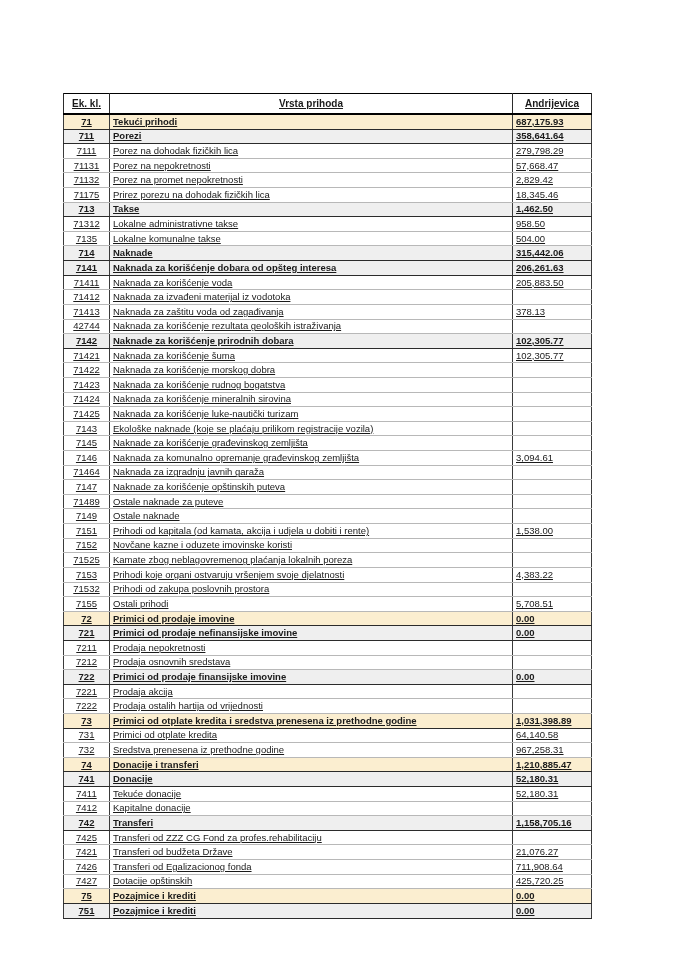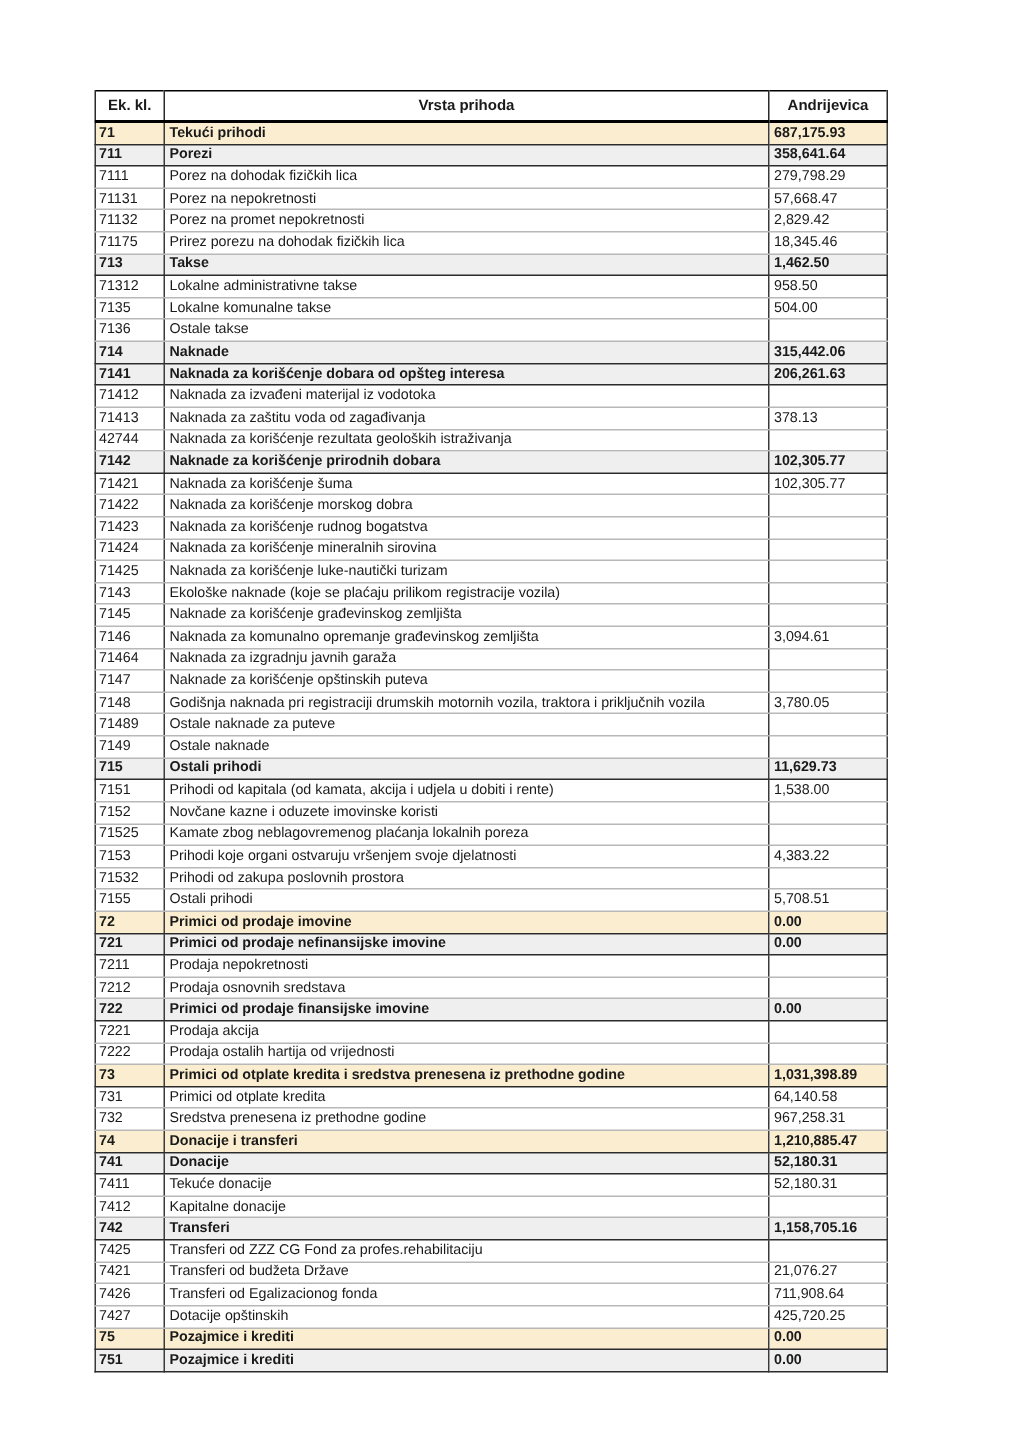--- a/index.html
+++ b/index.html
@@ -5,26 +5,27 @@
   html,body { margin:0; padding:0; background:#ffffff; }
   .page {
     position:relative;
     width:679px; height:960px;
     background:#ffffff;
     font-family:"Liberation Sans", sans-serif;
     color:#1a1a1a;
     overflow:hidden;
   }
   table.budget {
-    position:absolute; left:63px; top:60px;
+    position:absolute; left:63px; top:93px;
     width:528px;
     border-collapse:collapse;
     table-layout:fixed;
     border:1.5px solid #000;
     font-size:9.5px;
+    text-decoration:underline;
   }
   col.c-code  { width:46px; }
   col.c-name  { width:403px; }
   col.c-value { width:79px; }
 
   th {
     height:19px;
     font-size:10px;
     font-weight:bold;
     text-align:center;
@@ -38,21 +39,21 @@
   }
   td {
     height:13.62px;
     vertical-align:middle;
     padding:0;
     border-left:1px solid #3a3a3a;
     border-right:1px solid #3a3a3a;
     white-space:nowrap; overflow:hidden;
     line-height:12px;
   }
-  td.code  { text-align:left; padding:0 2px; }
+  td.code  { text-align:center; padding:0 2px; }
   td.name  { text-align:left;  padding:0 3px; }
   td.value { padding:0 3px; }
 
   tr.p td { border-top:1px solid #b8b8b8; border-bottom:1px solid #b8b8b8; }
   tr.y td, tr.g td {
     border-top:1px solid #2b2b2b;
     border-bottom:1px solid #2b2b2b;
     font-weight:bold;
   }
   tr.y td { background:#fbeed0; }
@@ -114,36 +115,36 @@
         <tr class="p">
     <td class="code">71312</td>
     <td class="name">Lokalne administrativne takse</td>
     <td class="value">958.50</td>
   </tr>
         <tr class="p">
     <td class="code">7135</td>
     <td class="name">Lokalne komunalne takse</td>
     <td class="value">504.00</td>
   </tr>
-        <tr class="p">
-    <td class="code">7136</td>
-    <td class="name">Ostale takse</td>
-    <td class="value"></td>
-  </tr>
         <tr class="g">
     <td class="code">714</td>
     <td class="name">Naknade</td>
     <td class="value">315,442.06</td>
   </tr>
         <tr class="g">
     <td class="code">7141</td>
     <td class="name">Naknada za korišćenje dobara od opšteg interesa</td>
     <td class="value">206,261.63</td>
   </tr>
         <tr class="p">
+    <td class="code">71411</td>
+    <td class="name">Naknada za korišćenje voda</td>
+    <td class="value">205,883.50</td>
+  </tr>
+        <tr class="p">
     <td class="code">71412</td>
     <td class="name">Naknada za izvađeni materijal iz vodotoka</td>
     <td class="value"></td>
   </tr>
         <tr class="p">
     <td class="code">71413</td>
     <td class="name">Naknada za zaštitu voda od zagađivanja</td>
     <td class="value">378.13</td>
   </tr>
         <tr class="p">
@@ -200,38 +201,28 @@
     <td class="code">71464</td>
     <td class="name">Naknada za izgradnju javnih garaža</td>
     <td class="value"></td>
   </tr>
         <tr class="p">
     <td class="code">7147</td>
     <td class="name">Naknade za korišćenje opštinskih puteva</td>
     <td class="value"></td>
   </tr>
         <tr class="p">
-    <td class="code">7148</td>
-    <td class="name">Godišnja naknada pri registraciji drumskih motornih vozila, traktora i priključnih vozila</td>
-    <td class="value">3,780.05</td>
-  </tr>
-        <tr class="p">
     <td class="code">71489</td>
     <td class="name">Ostale naknade za puteve</td>
     <td class="value"></td>
   </tr>
         <tr class="p">
     <td class="code">7149</td>
     <td class="name">Ostale naknade</td>
     <td class="value"></td>
-  </tr>
-        <tr class="g">
-    <td class="code">715</td>
-    <td class="name">Ostali prihodi</td>
-    <td class="value">11,629.73</td>
   </tr>
         <tr class="p">
     <td class="code">7151</td>
     <td class="name">Prihodi od kapitala (od kamata, akcija i udjela u dobiti i rente)</td>
     <td class="value">1,538.00</td>
   </tr>
         <tr class="p">
     <td class="code">7152</td>
     <td class="name">Novčane kazne i oduzete imovinske koristi</td>
     <td class="value"></td>

